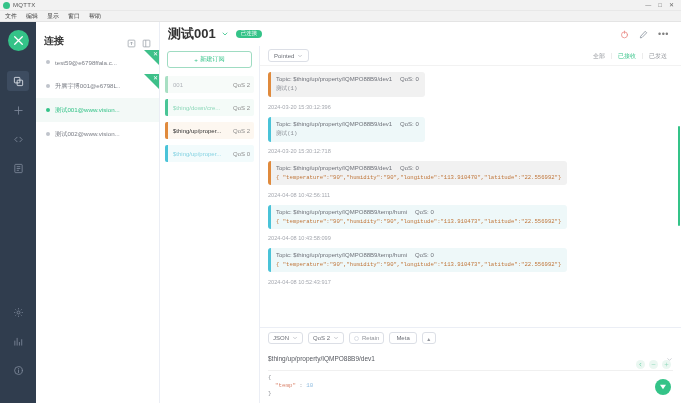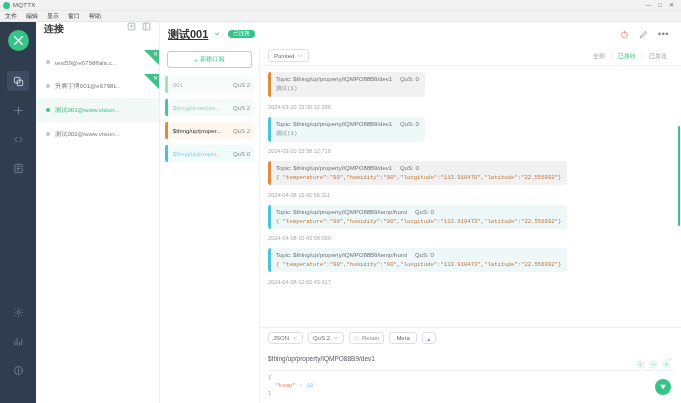--- a/index.html
+++ b/index.html
@@ -61,21 +61,21 @@
   .rail-spacer { flex: 1; }
   .rail-bottom { padding-bottom: 14px; display: flex; flex-direction: column; align-items: center; }
 
   
   .conn-panel {
     width: 124px; background: #fff; flex: none;
     border-right: 1px solid #ebeef5;
     display: flex; flex-direction: column;
   }
   .conn-head {
-    height: 26px; display: flex; align-items: flex-start;
+    height: 26px; display: flex; align-items: flex-end;
     padding: 0 8px; flex: none;
   }
   .conn-title { font-size: 10px; font-weight: bold; color: #333; }
   .conn-head-icons { margin-left: auto; display: flex; gap: 6px; }
   .mini-ico { width: 9px; height: 9px; }
   .mini-ico svg { width: 9px; height: 9px; display: block; }
   .conn-list { flex: 1; overflow: hidden; padding-top: 2px; }
   .conn-item {
     position: relative; height: 24px;
     display: flex; align-items: center;
@@ -103,21 +103,21 @@
     font-size: 6px; color: #fff; line-height: 1;
   }
 
   
   .main { flex: 1; display: flex; flex-direction: column; min-width: 0; background: #fff; }
   .main-head {
     height: 24px; flex: none;
     display: flex; align-items: center;
     padding: 0 8px;
   }
-  .main-title { font-size: 11px; font-weight: bold; color: #333; text-decoration: underline; }
+  .main-title { font-size: 13px; font-weight: bold; color: #333; }
   .main-head-chev { margin-left: 5px; display: flex; }
   .main-head-chev svg { width: 8px; height: 8px; }
   .badge {
     margin-left: 7px; background: #34c388; color: #fff;
     font-size: 5.5px; padding: 1.5px 5px; border-radius: 7px;
     line-height: 1; white-space: nowrap;
   }
   .head-actions { margin-left: auto; display: flex; align-items: center; gap: 10px; padding-right: 4px; }
   .head-act svg { width: 9px; height: 9px; display: block; }
   .head-dots { font-size: 9px; color: #808080; line-height: 1; letter-spacing: .5px; }

